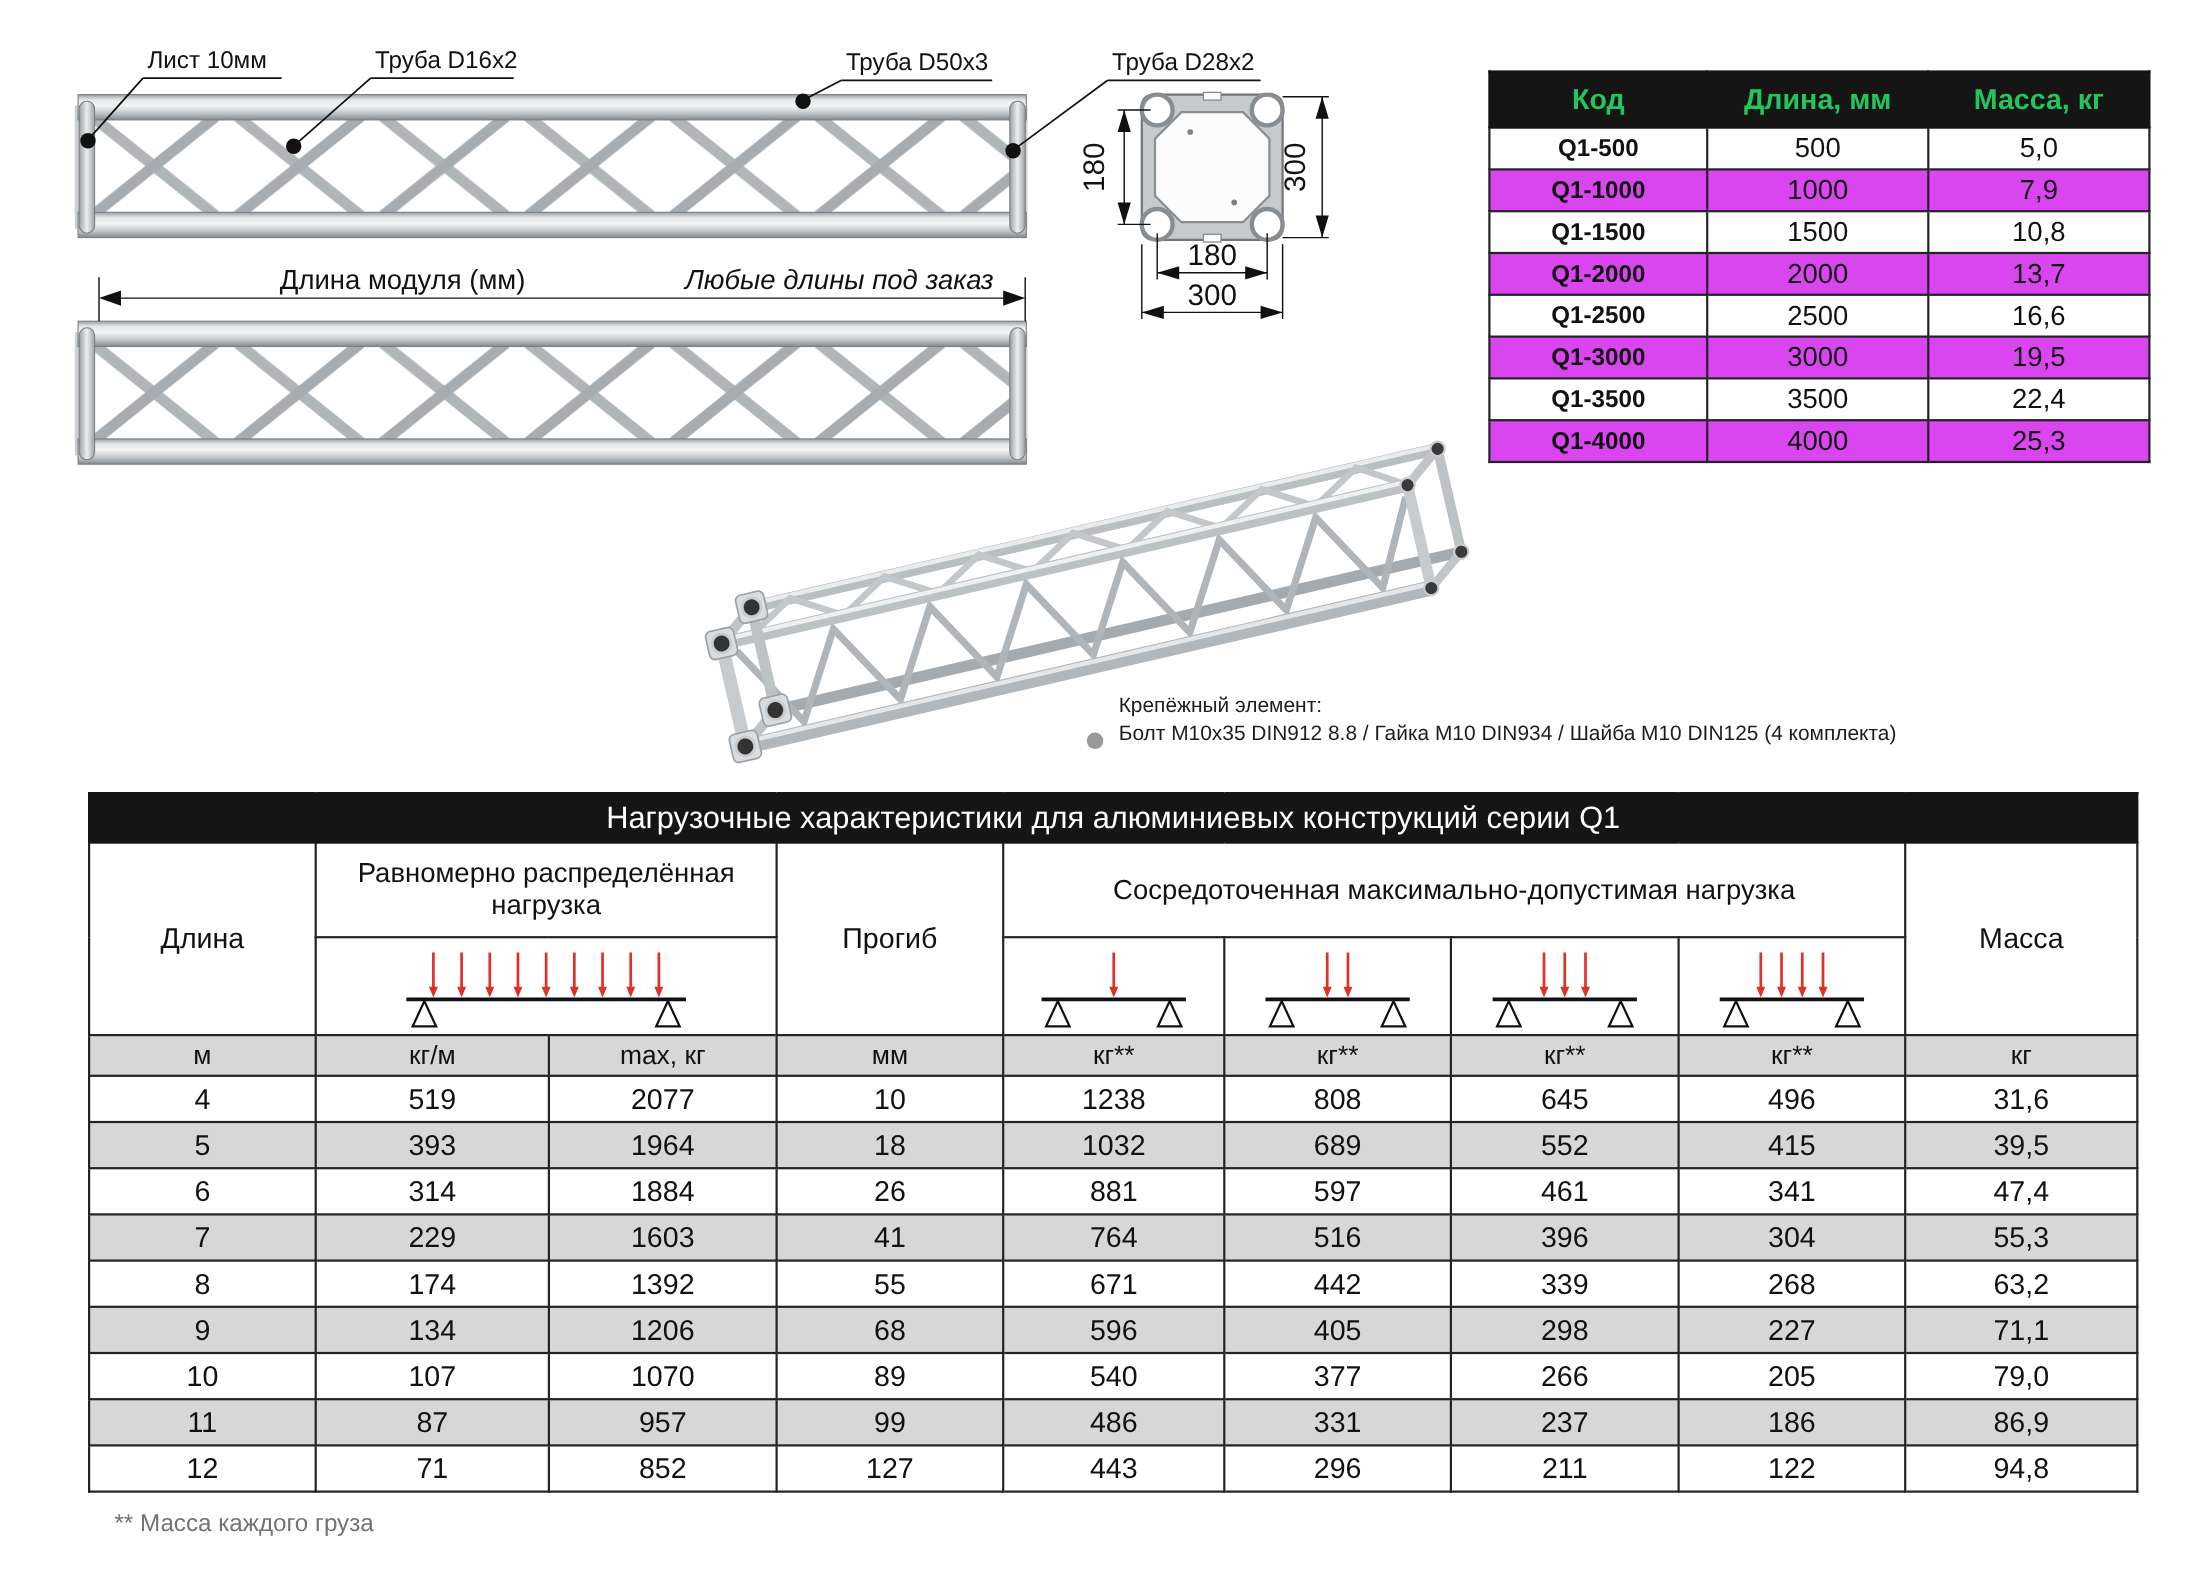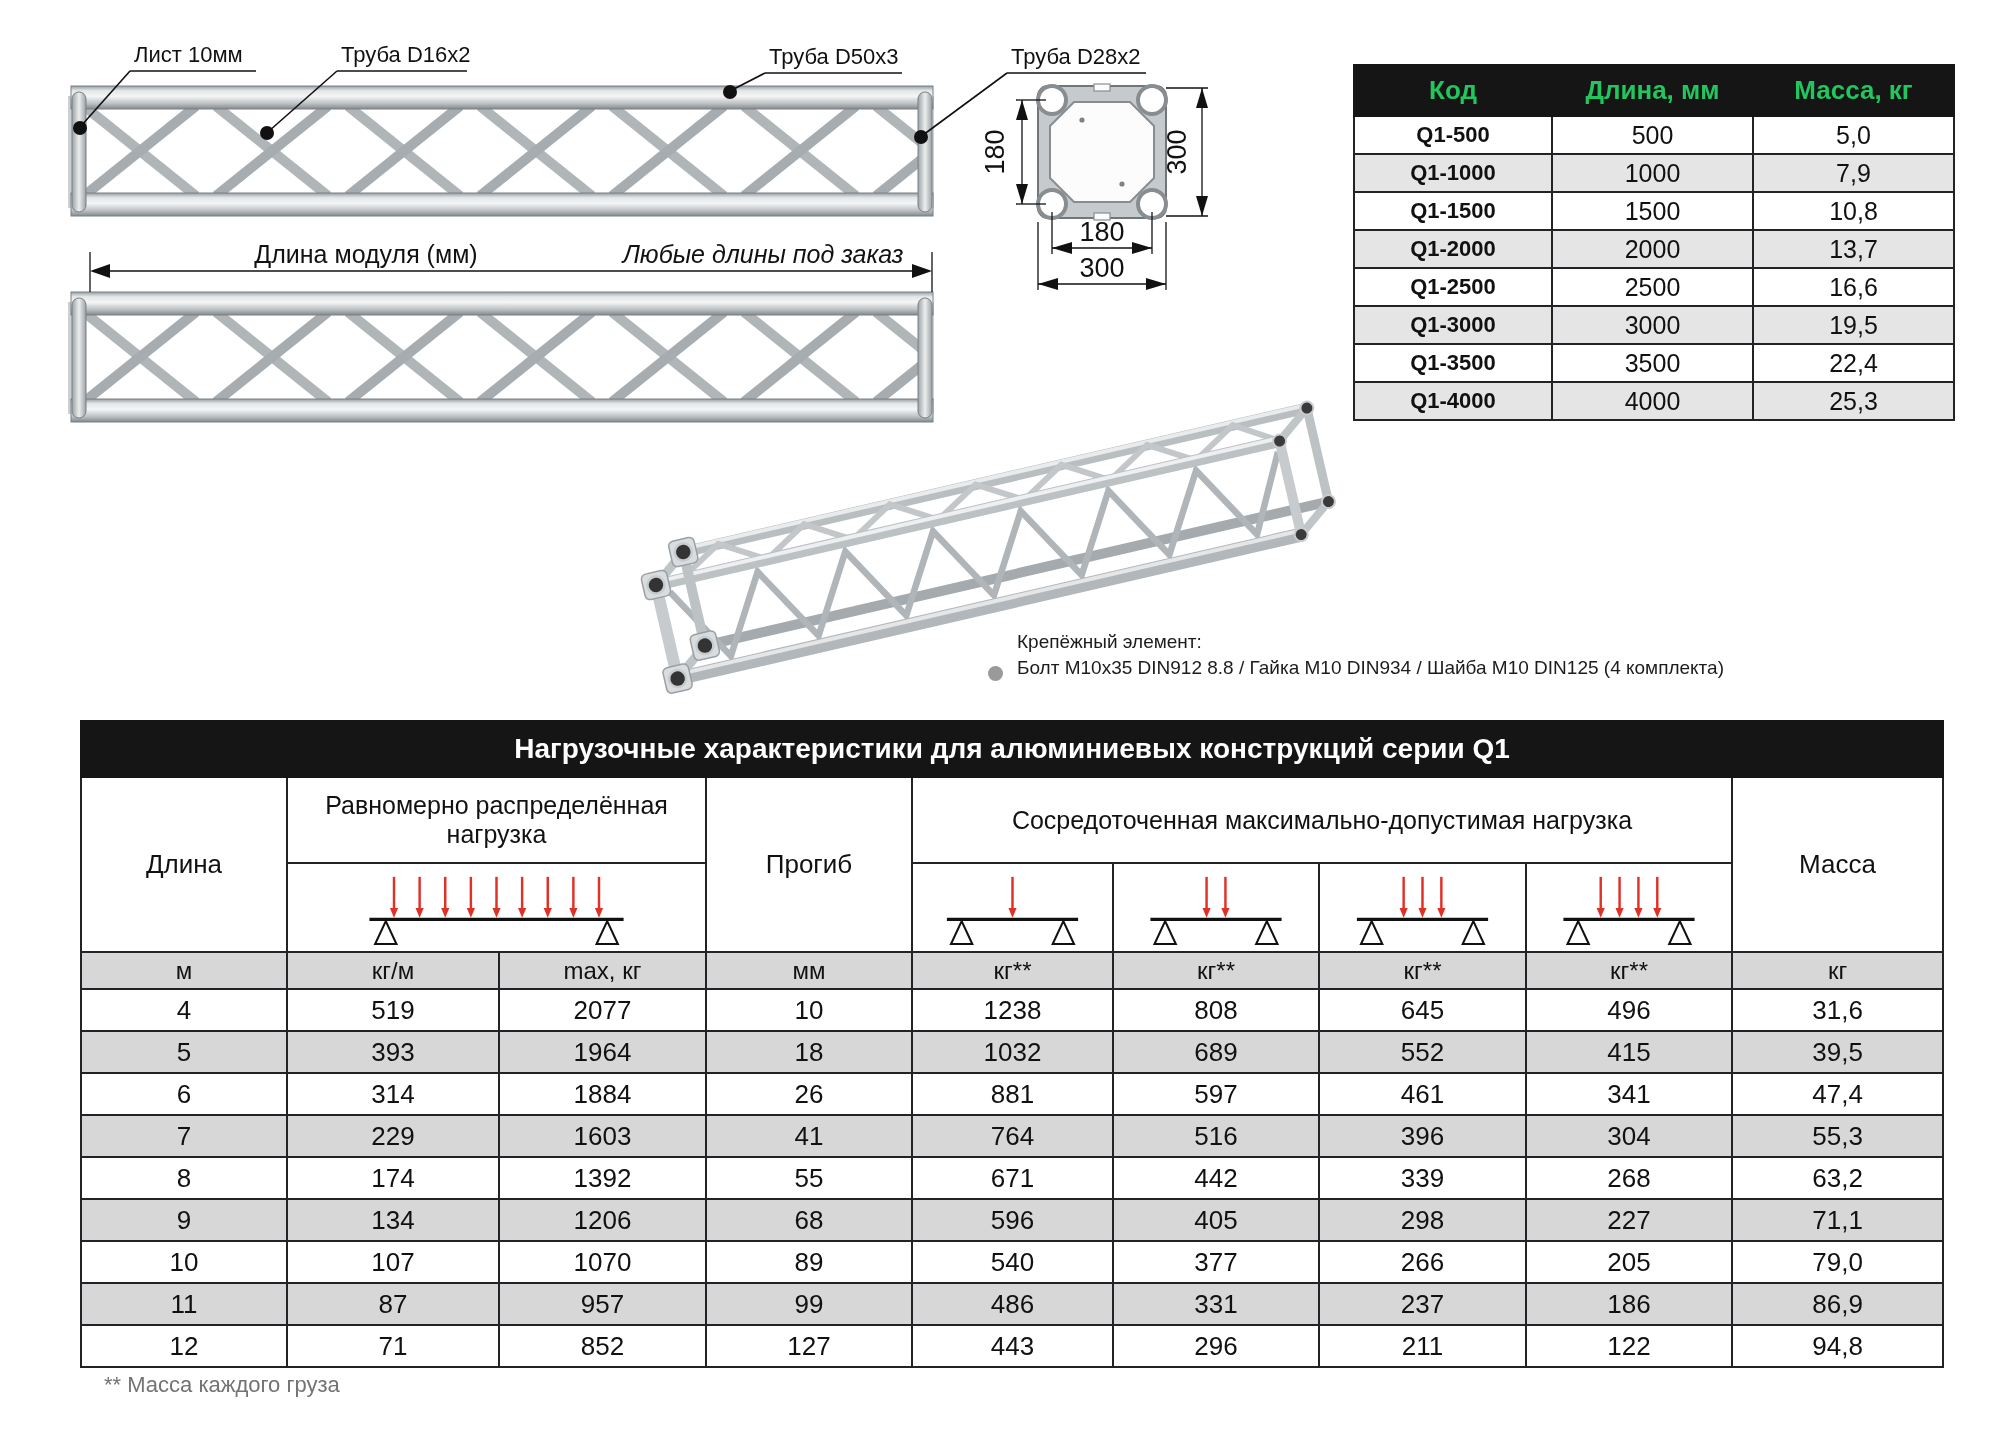--- a/index.html
+++ b/index.html
@@ -23,25 +23,25 @@
   #fastener .bullet{width:15px;height:15px;border-radius:50%;background:#9a9a9a;margin-top:5px;flex:0 0 auto}
 
   
   table{border-collapse:collapse;table-layout:fixed;position:absolute;background:#fff}
   th,td{text-align:center;vertical-align:middle;padding:0}
 
   #size-table{left:1337px;top:64px;width:600px;font-size:25px}
   #size-table th{background:#151515;color:#22c55e;font-weight:700;font-size:26px;height:51px;border:2px solid #151515}
   #size-table td{border:2px solid #232327;height:38px;background:#fff}
   #size-table td.code{font-weight:700;font-size:22px}
-  #size-table tr.g td{background:#e5e5e5}
+  #size-table tr.g td{background:#d946ef}
 
   #load-table{left:64px;top:720px;width:1862px;font-size:26px}
   #load-table th,#load-table td{border:2px solid #232327;background:#fff;font-weight:400}
-  #load-table tr.black th{background:#151515;color:#fff;font-size:28px;font-weight:700;border:2px solid #151515;height:56px}
+  #load-table tr.black th{background:#151515;color:#fff;font-size:28px;font-weight:400;border:2px solid #151515;height:45px}
   #load-table thead th{font-size:26px}
   #load-table th.grp{font-size:25px;padding:0 14px}
   #load-table tr.units td{background:#d7d7d7;font-size:24px;height:37px}
   #load-table tbody tr{height:42px}
   #load-table tbody tr.g td{background:#d7d7d7}
   #load-table tr.diag td{height:89px}
   .ldg{width:100%;height:82px;display:block}
 
   #footnote{position:absolute;left:88px;top:1372px;font-size:22px;color:#737373}
 

